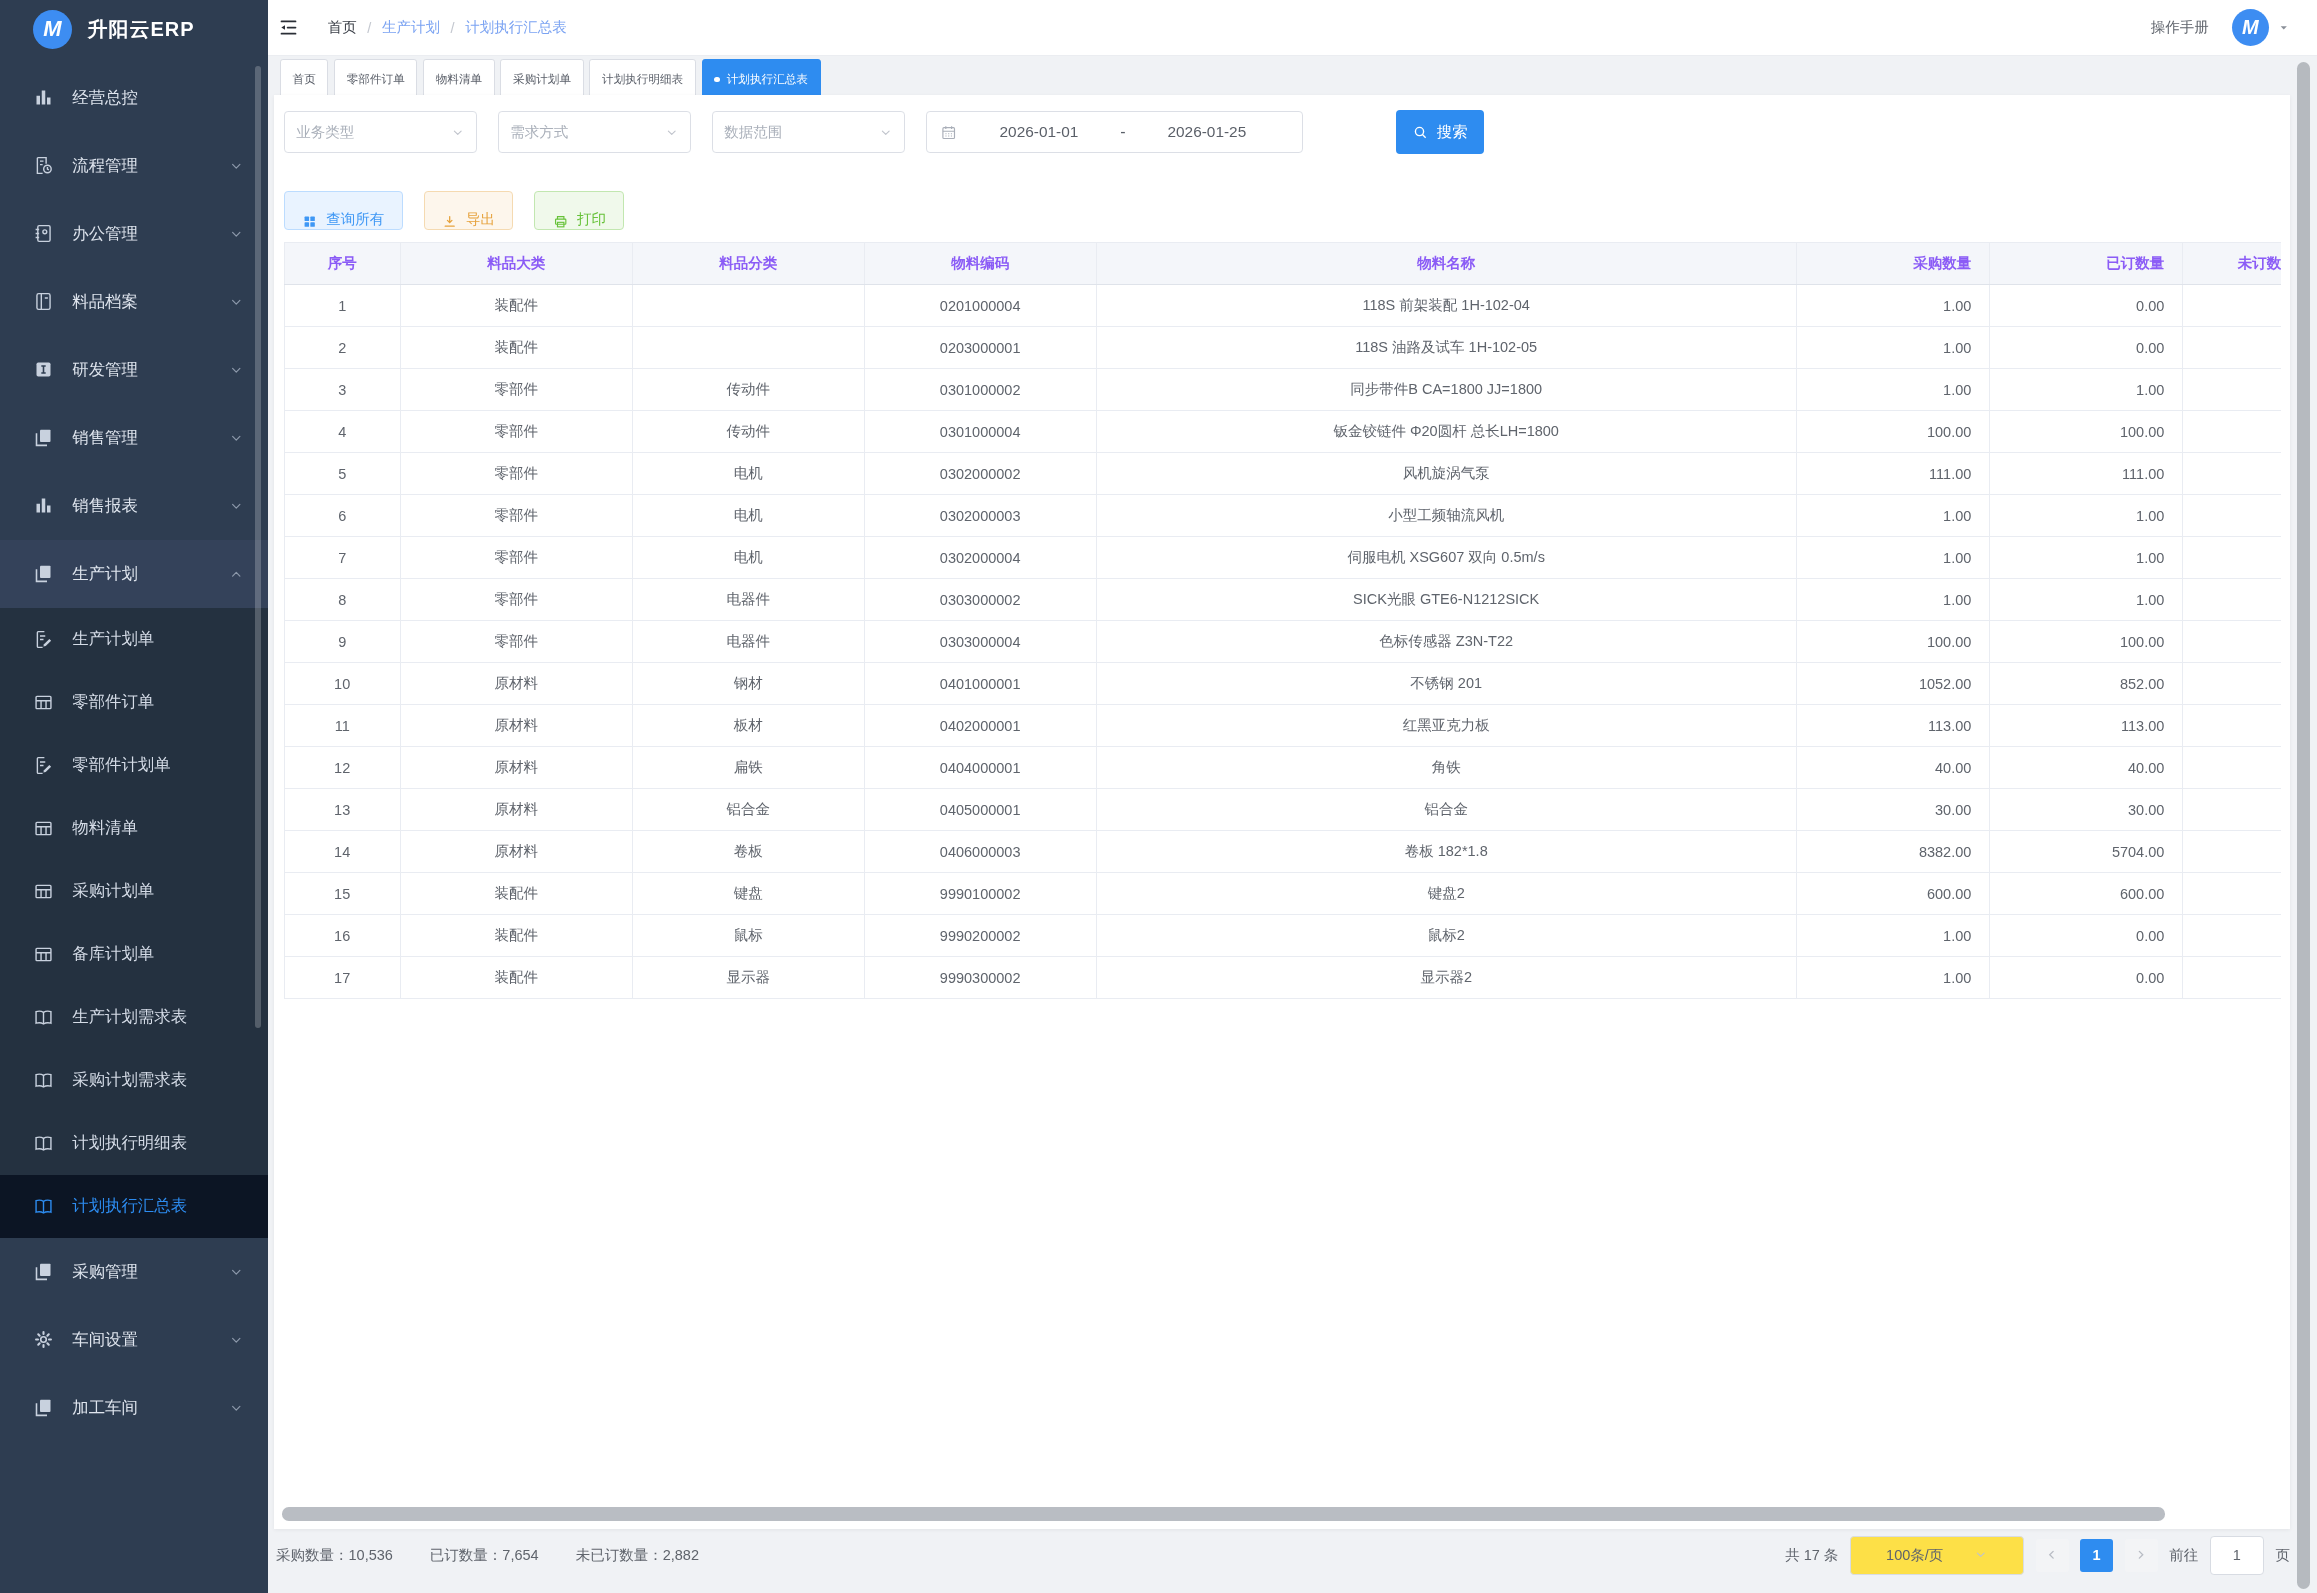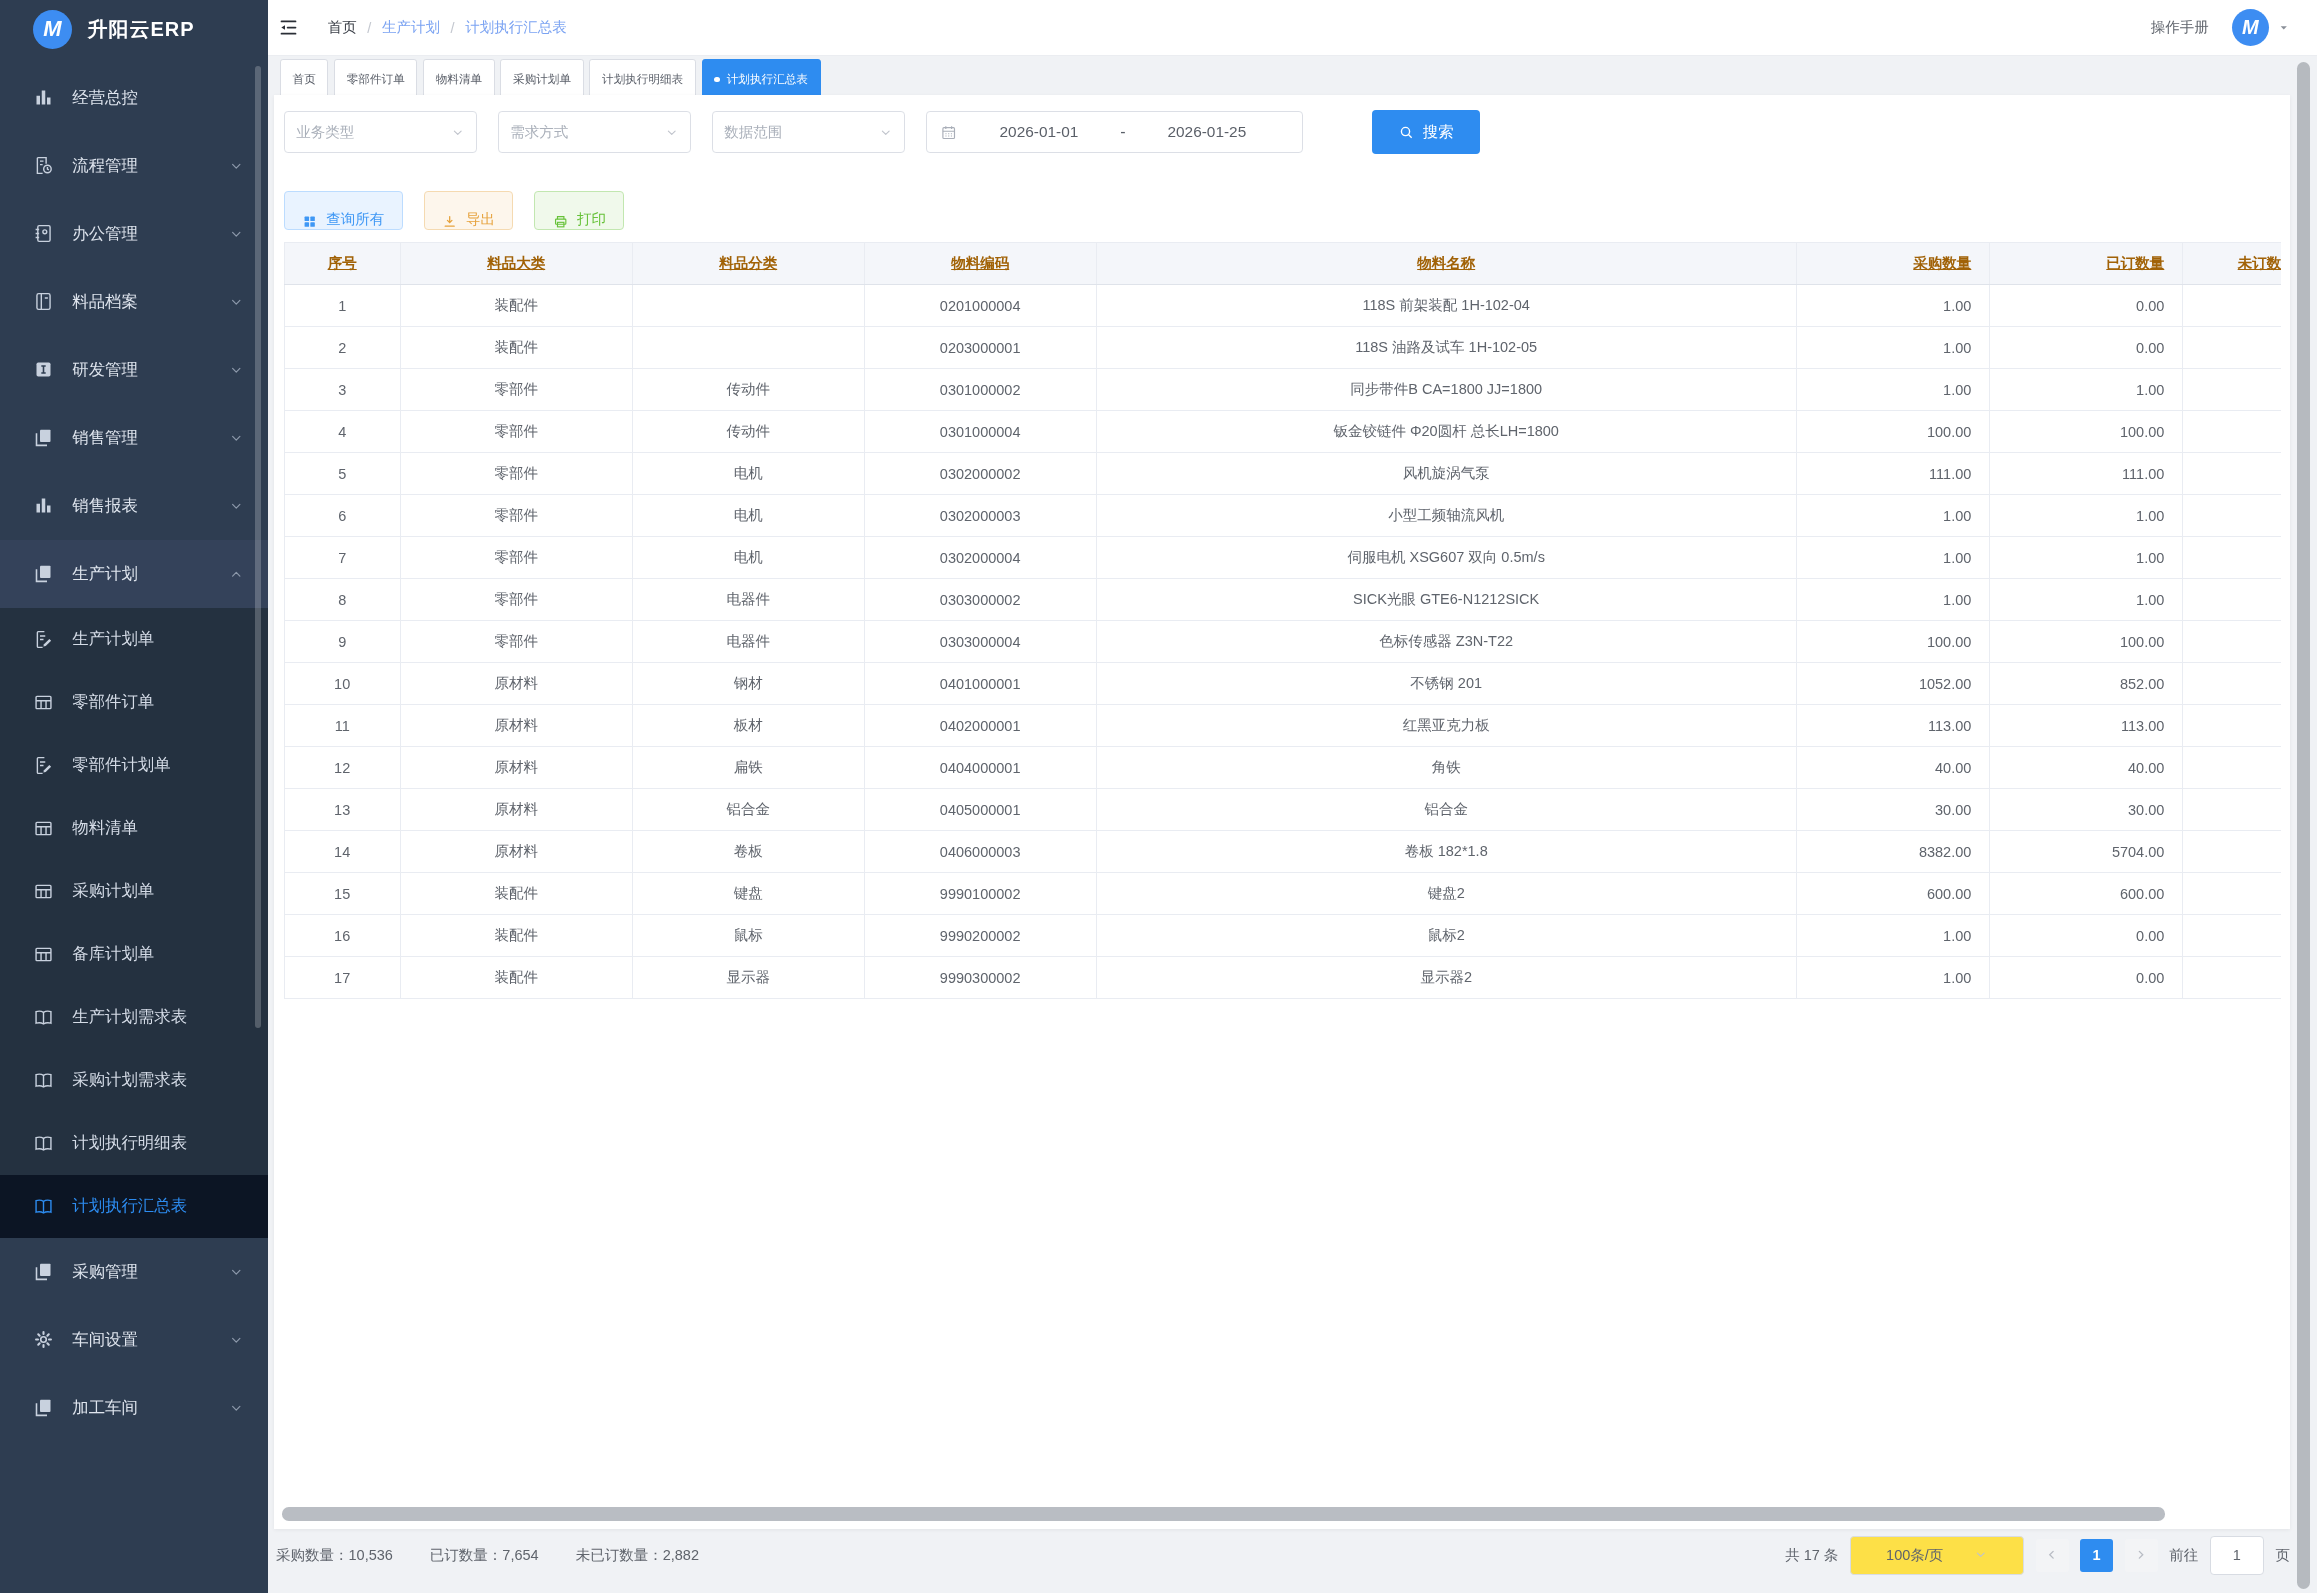--- a/index.html
+++ b/index.html
@@ -54,39 +54,39 @@
   .filters{position:absolute;left:9.7px;top:15.4px;display:flex;align-items:center;}
   .fsel{width:193px;height:42px;border:1px solid #dcdfe6;border-radius:3.9px;display:flex;align-items:center;
         justify-content:space-between;padding:0 11.6px;box-sizing:border-box;margin-right:21px;cursor:pointer;background:#fff;}
   .fsel .ph{color:#aab0ba;font-size:14.5px;}
   .fsel .chev{width:13.5px;height:13.5px;color:#c0c4cc;}
   .drange{width:377px;height:42px;border:1px solid #dcdfe6;border-radius:3.9px;display:flex;align-items:center;
           box-sizing:border-box;padding:0 13.5px;background:#fff;}
   .drange .icn{width:17.4px;height:17.4px;color:#a9aeb8;}
   .drange .dval{flex:1;text-align:center;color:#5a5f68;font-size:15.4px;cursor:text;}
   .drange .dsep{color:#5a5f68;}
-  .search-btn{margin-left:69px;width:108px;height:44px;background:#2e8cf0;border:none;border-radius:3.9px;color:#fff;
+  .search-btn{margin-left:93px;width:88px;height:44px;background:#2e8cf0;border:none;border-radius:3.9px;color:#fff;
               font-size:15.4px;display:flex;align-items:center;justify-content:center;gap:8.7px;cursor:pointer;
               font-family:inherit;}
   .search-btn .icn{width:16.4px;height:16.4px;}
 
   .actions{position:absolute;left:9.7px;top:96px;display:flex;gap:21px;}
   .abtn{height:39px;border-radius:3.9px;display:flex;align-items:flex-end;gap:8.7px;padding:0 17.4px;font-size:14.5px;
         cursor:pointer;border:1px solid;background:#fff;font-family:inherit;}
   .abtn .icn{width:15.4px;height:15.4px;}
   .abtn.blue{background:#e9f3ff;border-color:#bcdcff;color:#3e97f5;}
   .abtn.orange{background:#fdf6ec;border-color:#f5dab1;color:#e6a23c;}
   .abtn.green{background:#f0f9eb;border-color:#c2e7b0;color:#67c23a;}
 
   
   .table-wrap{position:absolute;left:9.7px;top:147px;width:1997px;overflow:hidden;}
   table{border-collapse:collapse;table-layout:fixed;width:2134px;}
   th,td{border:1px solid #e9ecf2;height:42px;padding:0 7.7px;font-size:14.5px;box-sizing:border-box;
         overflow:hidden;white-space:nowrap;}
-  th{background:#f4f6fa;color:#a16207;font-weight:bold;border-bottom-color:#dfe3ea;text-decoration:underline;}
+  th{background:#f4f6fa;color:#8b5cf6;font-weight:bold;border-bottom-color:#dfe3ea;}
   td{color:#5f646c;background:#fff;}
   .al-c{text-align:center;}
   .al-r{text-align:right;padding-right:17.4px;}
   .al-clip{text-align:left;padding-left:55px;}
 
   .hscroll{position:absolute;left:7.7px;top:1412px;width:2001px;height:13.5px;}
   .hthumb{position:absolute;left:0;top:0;width:1883px;height:13.5px;border-radius:6.8px;background:#b9bdc3;cursor:pointer;}
 
   
   .bottombar{position:absolute;left:276px;top:1533px;width:2014px;height:44px;display:flex;

